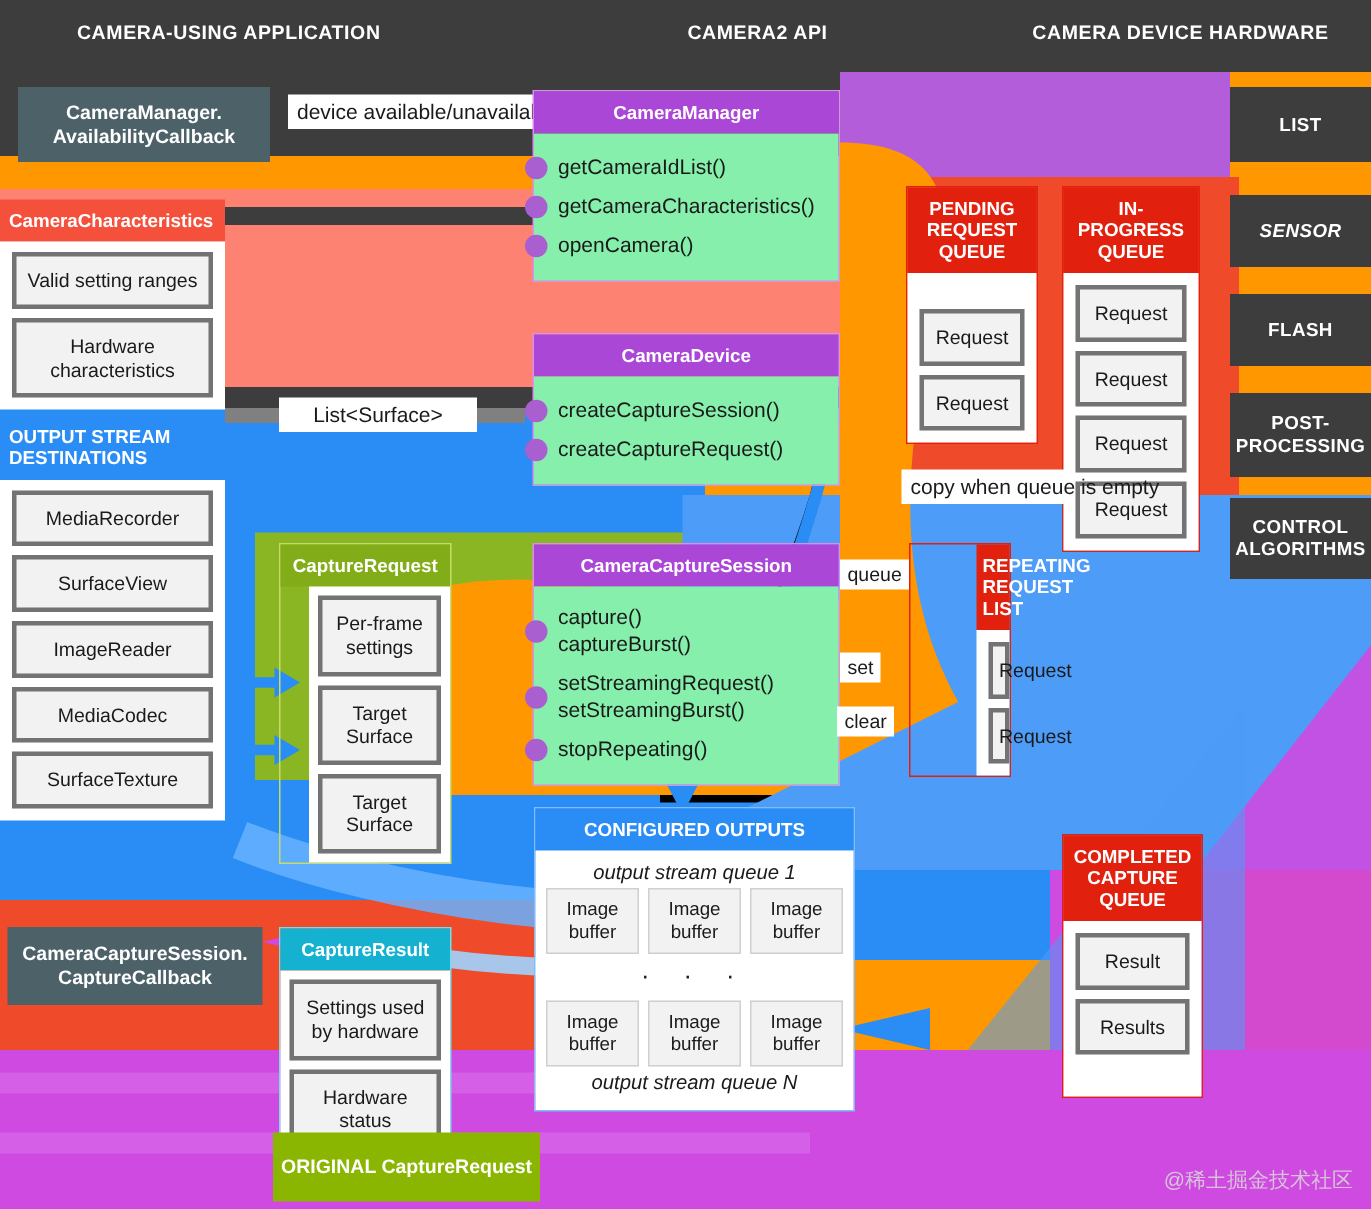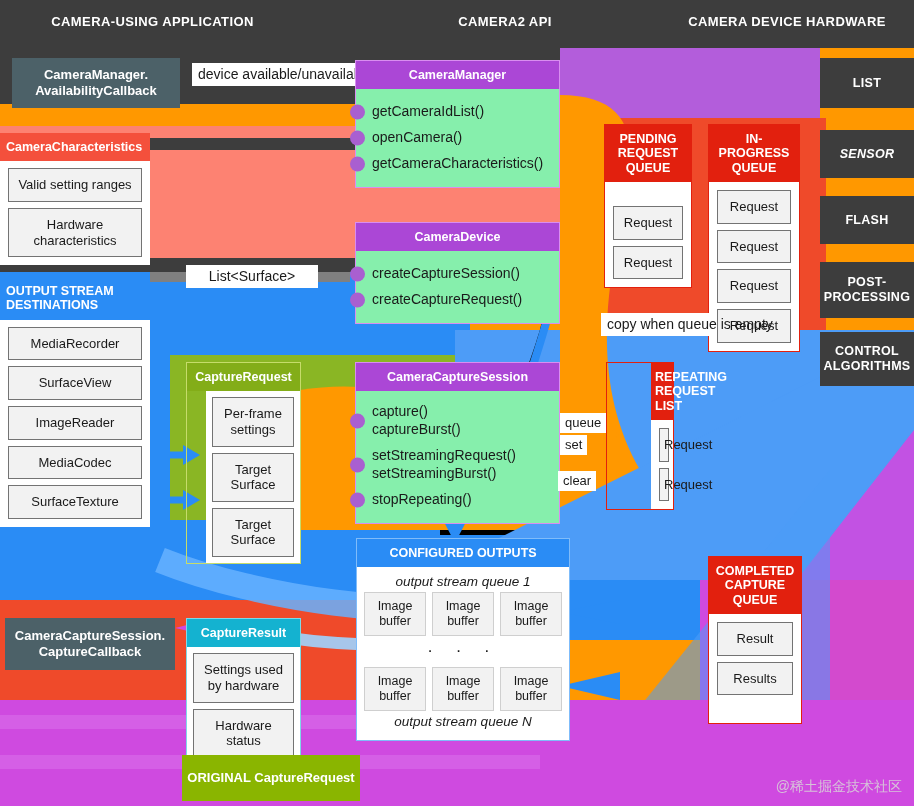--- a/index.html
+++ b/index.html
@@ -19,21 +19,21 @@
   .field-lightblue{background:#4d9cf7;}
   .field-purple{background:#b35ddb;}
   .field-magenta{background:#cf4ae0;}
   .field-green{background:#8ab624;}
   .field-black{background:#000;}
 
   
   .card{position:absolute;box-sizing:border-box;}
   .card .card-hd{font-size:12.5px;font-weight:bold;color:#fff;text-align:center;padding:7px 4px;line-height:1.15;}
   .card .card-bd{background:#fff;padding:7px 8px 8px 8px;}
-  .chip{border:1px solid #737373;background:#f2f2f2;color:#1a1a1a;
+  .chip{border:3px solid #737373;background:#f2f2f2;color:#1a1a1a;
         font-size:13px;text-align:center;padding:8px 4px;margin-bottom:6px;line-height:1.2;}
   .chip:last-child{margin-bottom:0;}
 
   
   .hd-purple{background:#ab47d6;}
   .hd-red{background:#e2200e;}
   .hd-blue{background:#2a8cf5;}
   .hd-green{background:#83ad18;}
   .hd-cyan{background:#14b2d0;}
   .hd-redflat{background:#f4503c;}
@@ -197,24 +197,24 @@
   </div>
 
   <div class="card bd-purple" style="left:355px;top:60px;width:205px;">
     <div class="card-hd hd-purple">CameraManager</div>
     <div class="methods">
       <div class="m-row">
         <span class="bullet"></span>
         <span>getCameraIdList()</span></div>
       <div class="m-row">
         <span class="bullet"></span>
+        <span>getCameraCharacteristics()</span></div>
+      <div class="m-row">
+        <span class="bullet"></span>
         <span>openCamera()</span></div>
-      <div class="m-row">
-        <span class="bullet"></span>
-        <span>getCameraCharacteristics()</span></div>
     </div>
   </div>
 
   <div class="card bd-purple" style="left:355px;top:222px;width:205px;">
     <div class="card-hd hd-purple">CameraDevice</div>
     <div class="methods">
       <div class="m-row">
         <span class="bullet"></span>
         <span>createCaptureSession()</span></div>
       <div class="m-row">
@@ -246,21 +246,21 @@
       <div class="m-row">
         <span class="bullet"></span>
         <span style="white-space:pre-line">setStreamingRequest()
 setStreamingBurst()</span></div>
       <div class="m-row">
         <span class="bullet"></span>
         <span>stopRepeating()</span></div>
     </div>
   </div>
 
-  <div class="note-sm" style="left:560px;top:373px;margin-top:40px;">
+  <div class="note-sm" style="left:560px;top:373px;">
     <span>queue</span></div>
   <div class="note-sm" style="left:560px;top:435px;">
     <span>set</span></div>
   <div class="note-sm" style="left:558px;top:471px;">
     <span>clear</span></div>
 
   <div class="card bd-blue" style="left:356px;top:538px;width:214px;">
     <div class="card-hd hd-blue">CONFIGURED OUTPUTS</div>
     <div class="card-bd" style="padding:4px 7px 8px 7px;">
       <div class="italic-note">output stream queue 1</div>

